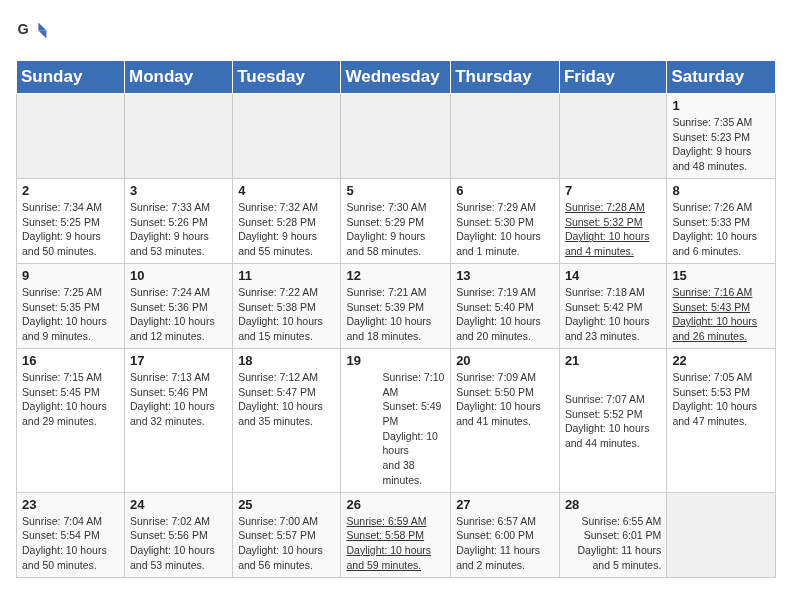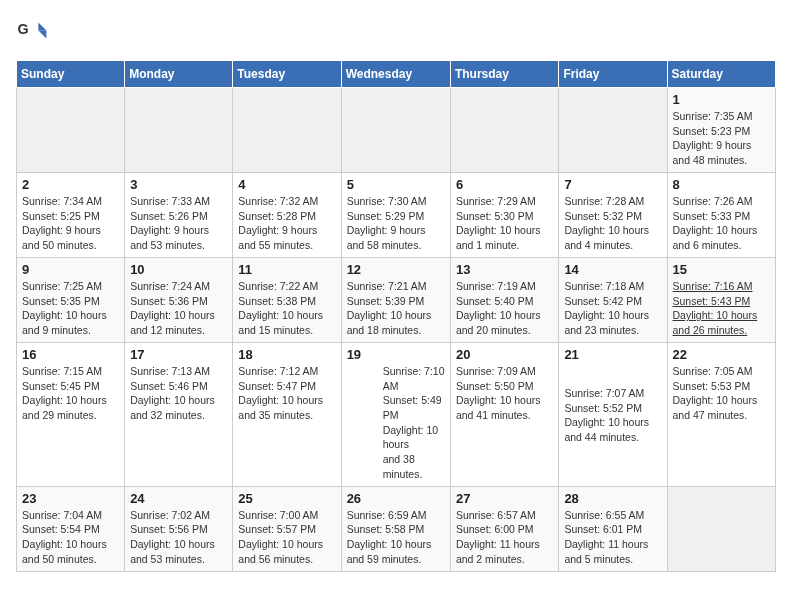--- a/index.html
+++ b/index.html
@@ -55,21 +55,21 @@
     .calendar {
       width: 100%;
       border-collapse: collapse;
       font-size: 11px;
     }
     .calendar th {
       background: #3a6eb5;
       color: #fff;
       padding: 6px 4px;
       text-align: left;
-      font-size: 12px;
+      font-size: 17px;
       font-weight: bold;
       border: 1px solid #fff;
     }
     .calendar td {
       border: 1px solid #ccc;
       vertical-align: top;
       padding: 4px 5px;
       width: 110px;
       min-height: 80px;
       background: #fff;
@@ -181,21 +181,21 @@
         </td>
         <td>
           <span class="day-number">6</span>
           <div class="day-info" style="white-space: pre-line;">Sunrise: 7:29 AM
 Sunset: 5:30 PM
 Daylight: 10 hours
 and 1 minute.</div>
         </td>
         <td>
           <span class="day-number">7</span>
-          <div class="day-info" style="white-space: pre-line;">Sunrise: 7:28 AM
+          <div class="day-info" style="white-space: pre-line; text-decoration: underline;">Sunrise: 7:28 AM
 Sunset: 5:32 PM
 Daylight: 10 hours
 and 4 minutes.</div>
         </td>
         <td>
           <span class="day-number">8</span>
           <div class="day-info" style="white-space: pre-line;">Sunrise: 7:26 AM
 Sunset: 5:33 PM
 Daylight: 10 hours
 and 6 minutes.</div>
@@ -320,35 +320,35 @@
         </td>
         <td>
           <span class="day-number">25</span>
           <div class="day-info" style="white-space: pre-line;">Sunrise: 7:00 AM
 Sunset: 5:57 PM
 Daylight: 10 hours
 and 56 minutes.</div>
         </td>
         <td>
           <span class="day-number">26</span>
-          <div class="day-info" style="white-space: pre-line;">Sunrise: 6:59 AM
+          <div class="day-info" style="white-space: pre-line; text-decoration: underline;">Sunrise: 6:59 AM
 Sunset: 5:58 PM
 Daylight: 10 hours
 and 59 minutes.</div>
         </td>
         <td>
           <span class="day-number">27</span>
           <div class="day-info" style="white-space: pre-line;">Sunrise: 6:57 AM
 Sunset: 6:00 PM
 Daylight: 11 hours
 and 2 minutes.</div>
         </td>
         <td>
           <span class="day-number">28</span>
-          <div class="day-info" style="white-space: pre-line;">Sunrise: 6:55 AM
+          <div class="day-info" style="white-space: pre-line; text-align: right;">Sunrise: 6:55 AM
 Sunset: 6:01 PM
 Daylight: 11 hours
 and 5 minutes.</div>
         </td>
         <td class="empty-cell"></td>
       </tr>
     </tbody>
 </table>
 
 </body></html>

